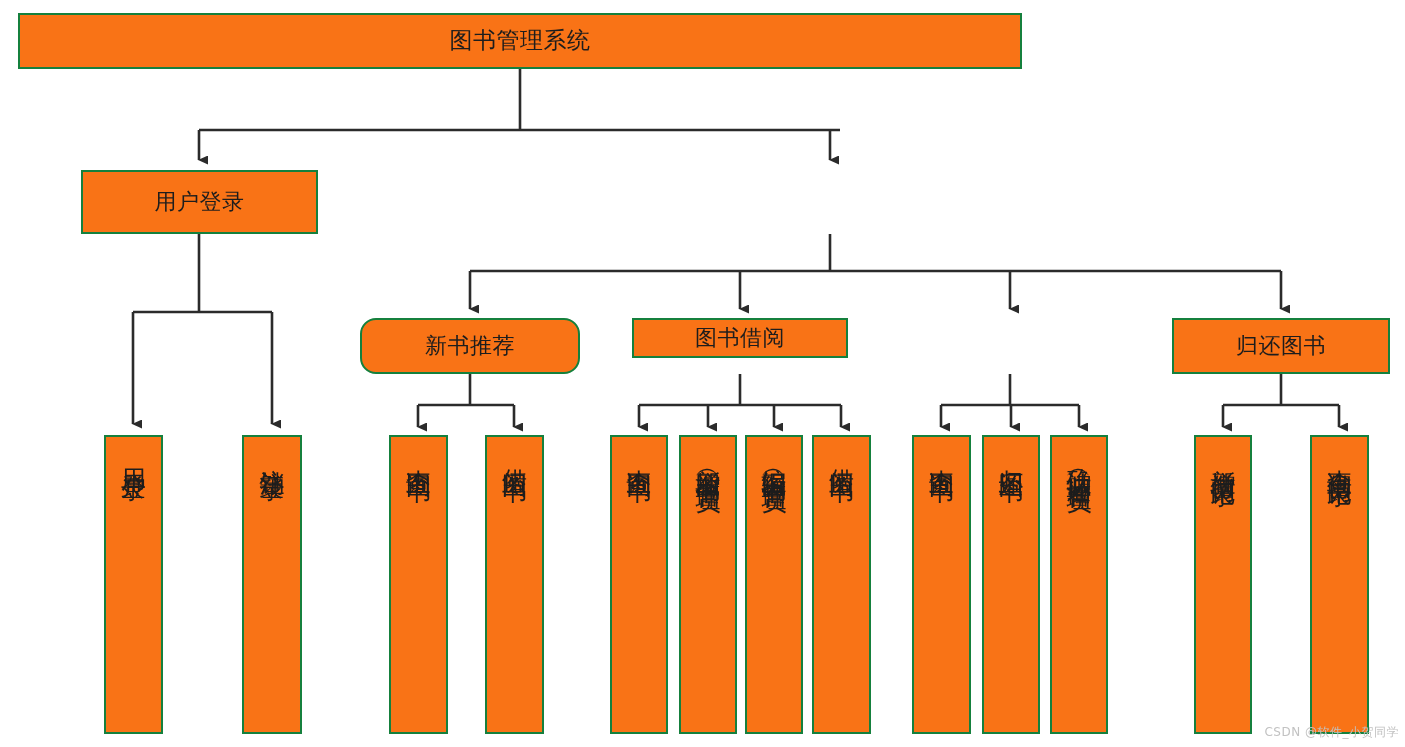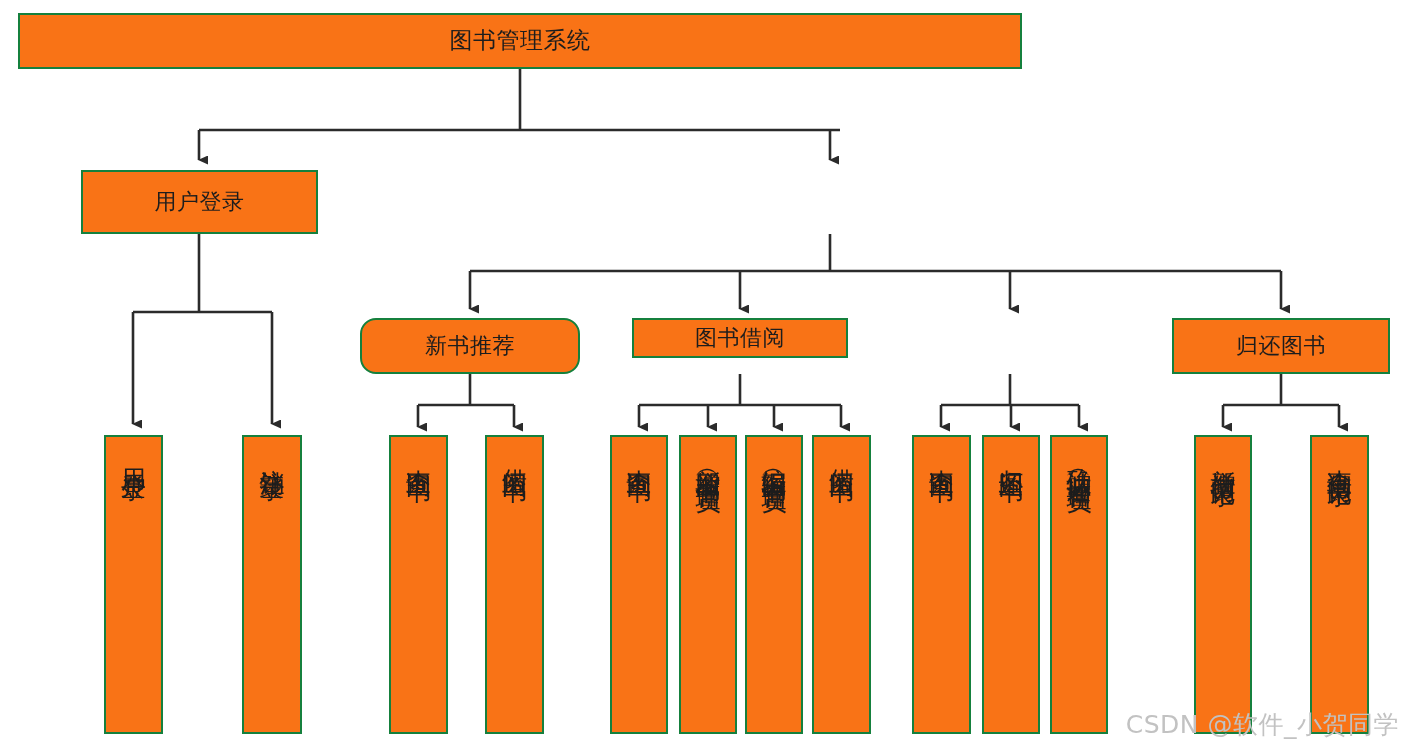--- a/index.html
+++ b/index.html
@@ -64,21 +64,21 @@
     text-orientation: upright;
     font-size: 25px;
     line-height: 1;
     letter-spacing: 3px;
     white-space: nowrap;
   }
   #watermark {
     position: absolute;
     right: 6px;
     bottom: 6px;
-    font-size: 25px;
+    font-size: 12px;
     color: #c2c2c2;
     letter-spacing: 0.5px;
     white-space: nowrap;
     font-family: "DejaVu Sans", "Liberation Sans", sans-serif;
   }
 </style>
 </head>
 <body>
 
 <div id="diagram-root">

